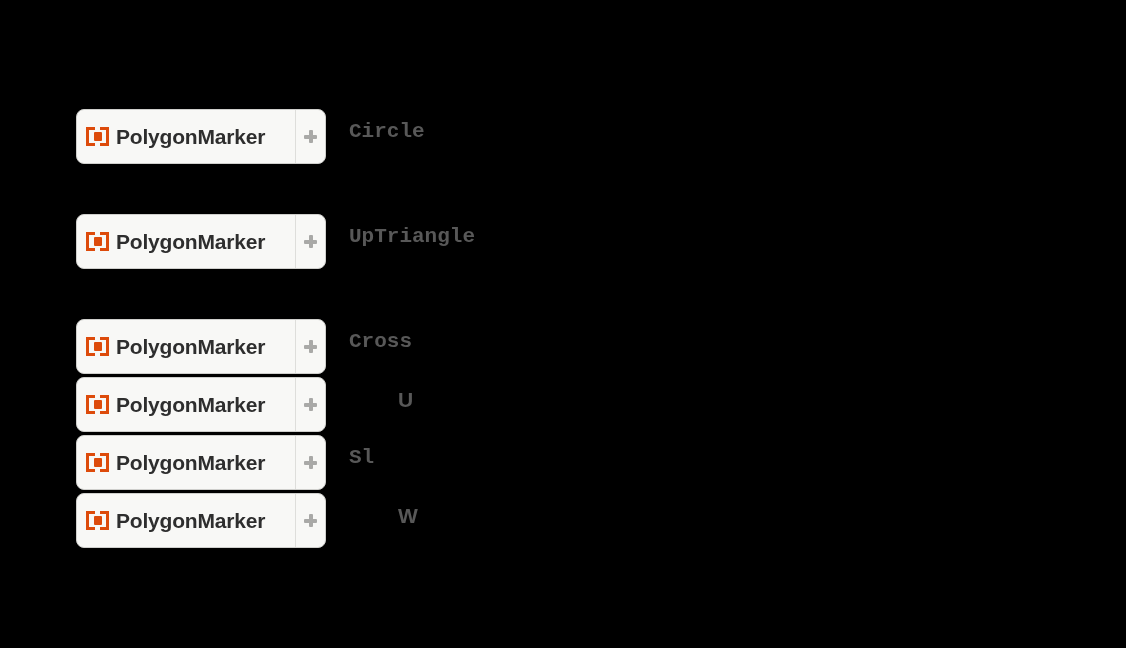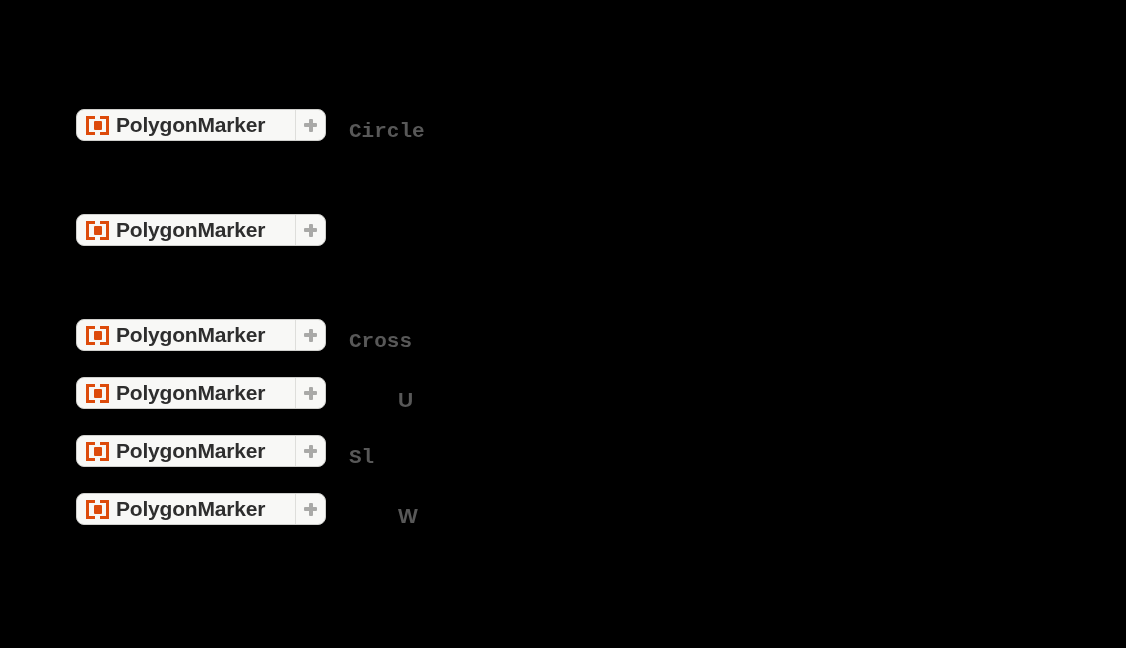--- a/index.html
+++ b/index.html
@@ -28,21 +28,21 @@
   .row-3 { top: 319px; }
   .row-4 { top: 377px; }
   .row-5 { top: 435px; }
   .row-6 { top: 493px; }
 
   .rf-box {
     position: absolute;
     left: 76px;
     top: 0;
     width: 250px;
-    height: 32px;
+    height: 55px;
     background: #f8f8f6;
     border: 1.5px solid #cfcfcc;
     border-radius: 8px;
     box-sizing: border-box;
     display: flex;
     align-items: center;
     padding-left: 9px;
     cursor: pointer;
   }
   .rf-icon {
@@ -154,20 +154,21 @@
       <span class="rf-icon">
           <span class="lb"></span>
           <span class="sq"></span>
           <span class="rb"></span>
         </span>
       <span class="rf-name">PolygonMarker</span>
       <span class="rf-plus-area">
           <span class="plus-glyph"></span>
         </span>
     </div>
+    <span class="arg-label indent-0">UpTriangle</span>
   </div>
 
   <div class="row row-3">
     <div class="rf-box">
       <span class="rf-icon">
           <span class="lb"></span>
           <span class="sq"></span>
           <span class="rb"></span>
         </span>
       <span class="rf-name">PolygonMarker</span>

